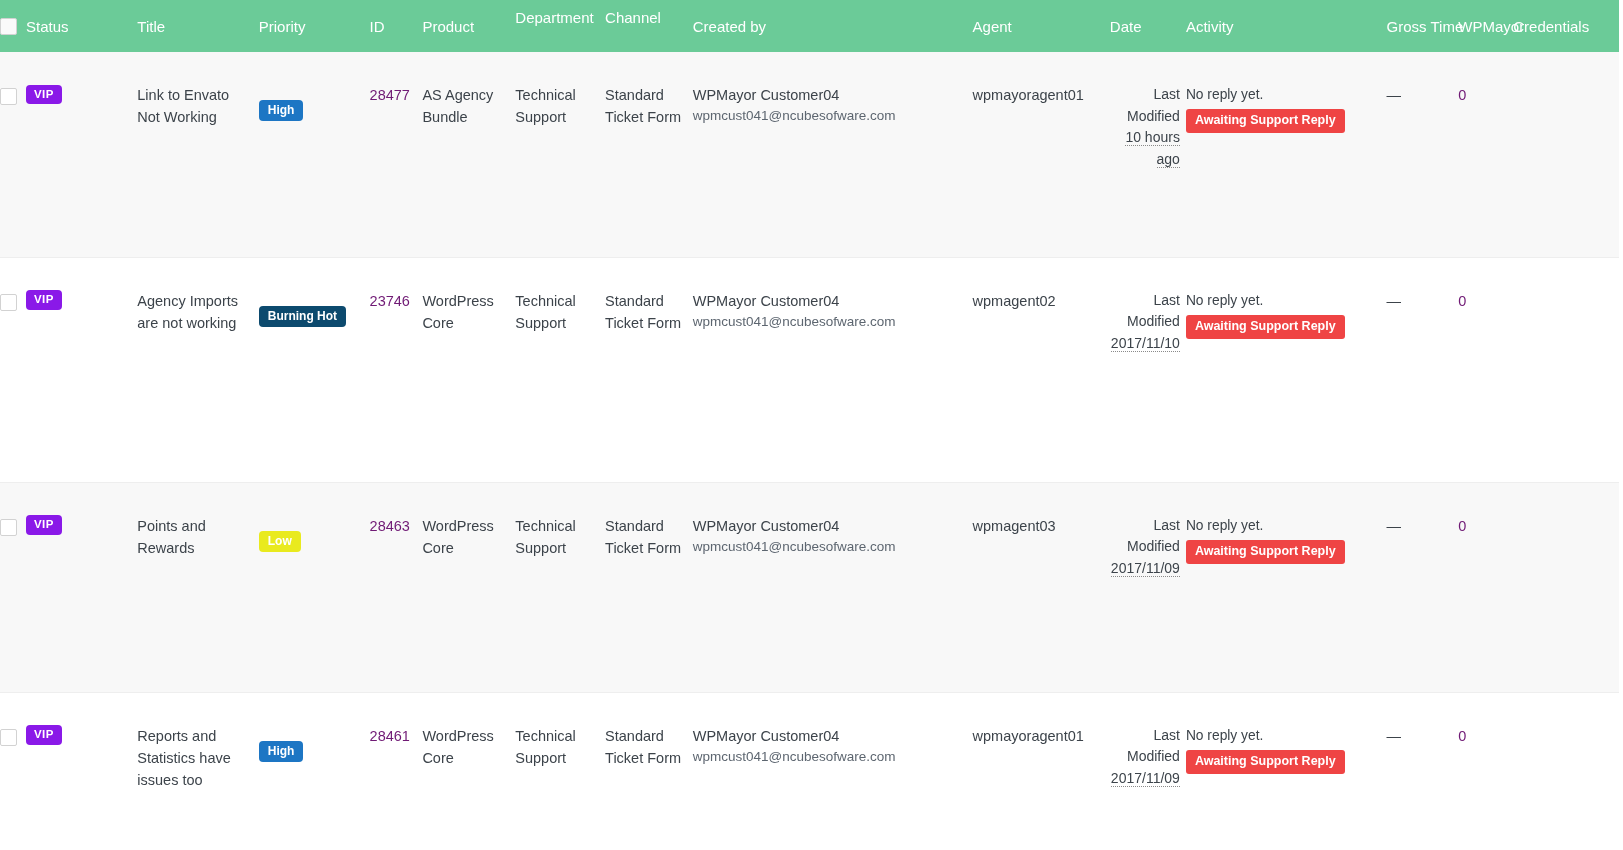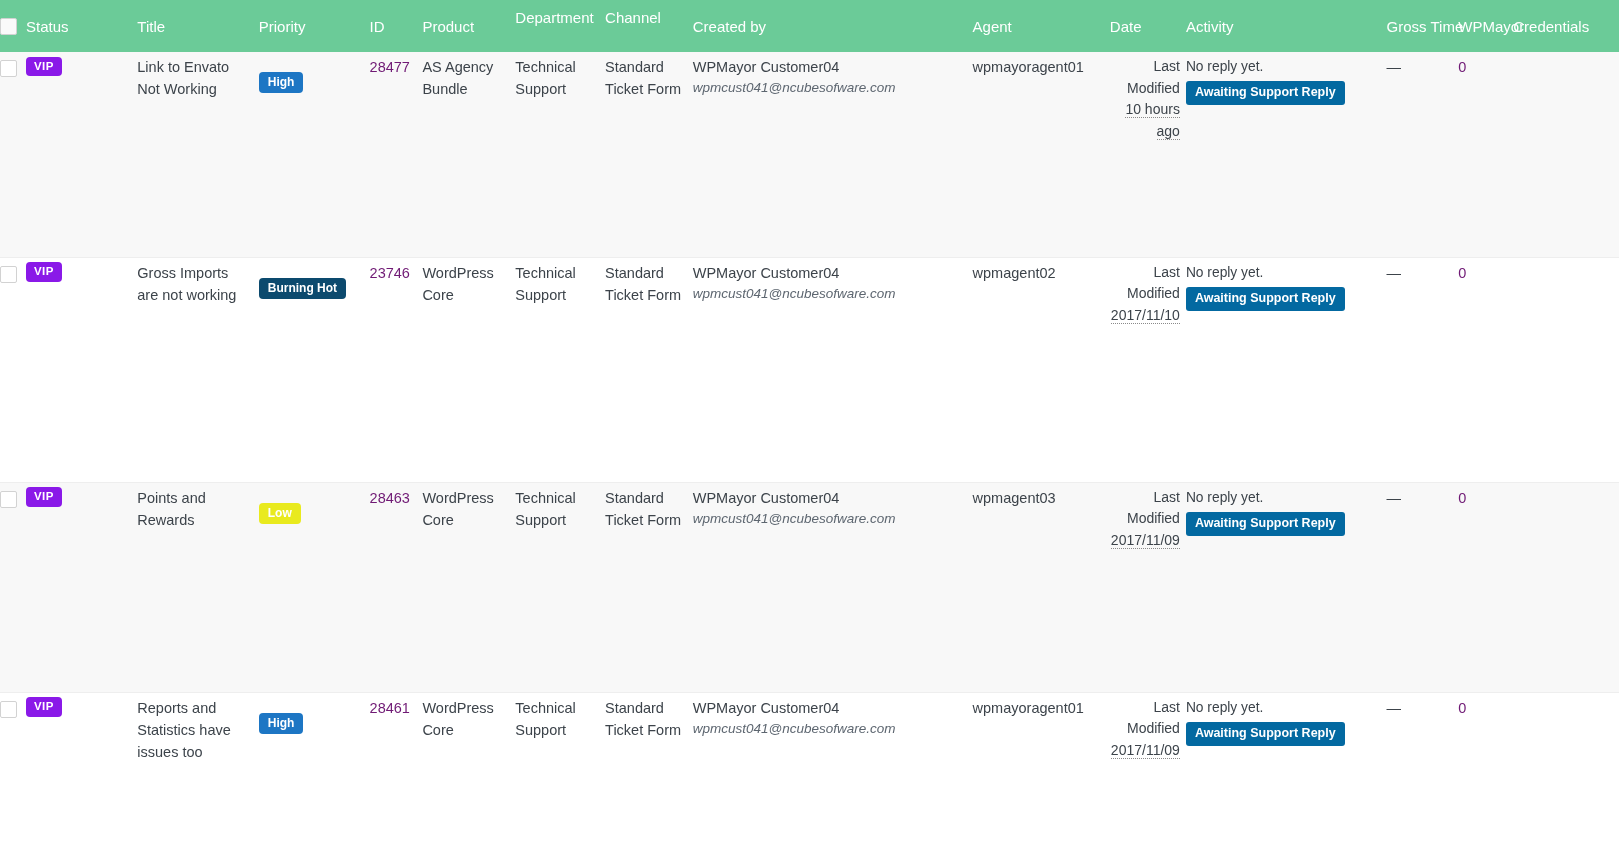--- a/index.html
+++ b/index.html
@@ -35,21 +35,21 @@
     width: 17px; height: 17px;
     background: #fafafa;
     border: 1px solid #d2d2d2;
     border-radius: 2px;
     display: inline-block;
     flex: none;
   }
   
   tbody td {
     vertical-align: top;
-    padding: 4px 6px 10px 0;
+    padding: 32px 6px 10px 0;
     color: #3c434a;
     border-top: 1px solid #eeeeee;
     line-height: 1.55;
   }
   tbody tr.odd td { background: #f8f8f8; }
   tbody tr.even td { background: #ffffff; }
   tbody tr:first-child td { border-top: none; }
 
   .cell-check { padding-left: 0; }
   .row-checkbox {
@@ -81,31 +81,31 @@
     border-radius: 4px;
     line-height: 1.2;
     white-space: nowrap;
     margin-top: 16px;
   }
   .prio-high { background: #1d76c4; }
   .prio-burning { background: #0c4a6e; }
   .prio-low { background: #e9ea1e; }
 
   .customer-name { color: #3c434a; }
-  .customer-mail { color: #5d6670; font-size: 13.5px; font-style: italic; }
+  .customer-mail { color: #5d6670; font-size: 13.5px; }
 
   .date-cell { color: #3c434a; font-size: 14px; text-align: right; }
   .date-rel {
     border-bottom: 1px dotted #8a8a8a;
     display: inline;
   }
   .activity-note { color: #3c434a; font-size: 13.8px; }
   .status-pill {
     display: inline-block;
-    background: #0369a1;
+    background: #ef4444;
     color: #ffffff;
     font-size: 12.5px;
     font-weight: bold;
     padding: 4px 9px 5px;
     border-radius: 3px;
     margin-top: 4px;
     line-height: 1.2;
     white-space: nowrap;
   }
   .numeric { color: #701a75; text-align: left; }
@@ -179,21 +179,21 @@
         <td class="numeric"><span>0</span></td>
         <td><span></span></td>
       </tr>
       <tr class="even" style="height: 225px;">
         <td class="cell-check">
           <span class="th-inner">
             <span class="row-checkbox"></span>
             <span class="vip-badge">VIP</span>
           </span>
         </td>
-        <td><span class="title-cell">Gross Imports are not working</span></td>
+        <td><span class="title-cell">Agency Imports are not working</span></td>
         <td><span class="prio prio-burning">Burning Hot</span></td>
         <td class="numeric"><span>23746</span></td>
         <td><span>WordPress Core</span></td>
         <td><span>Technical Support</span></td>
         <td><span>Standard Ticket Form</span></td>
         <td>
           <span class="customer-name" style="display: block;">WPMayor Customer04</span>
           <span class="customer-mail" style="display: block;">wpmcust041@ncubesofware.com</span>
         </td>
         <td><span>wpmagent02</span></td>

